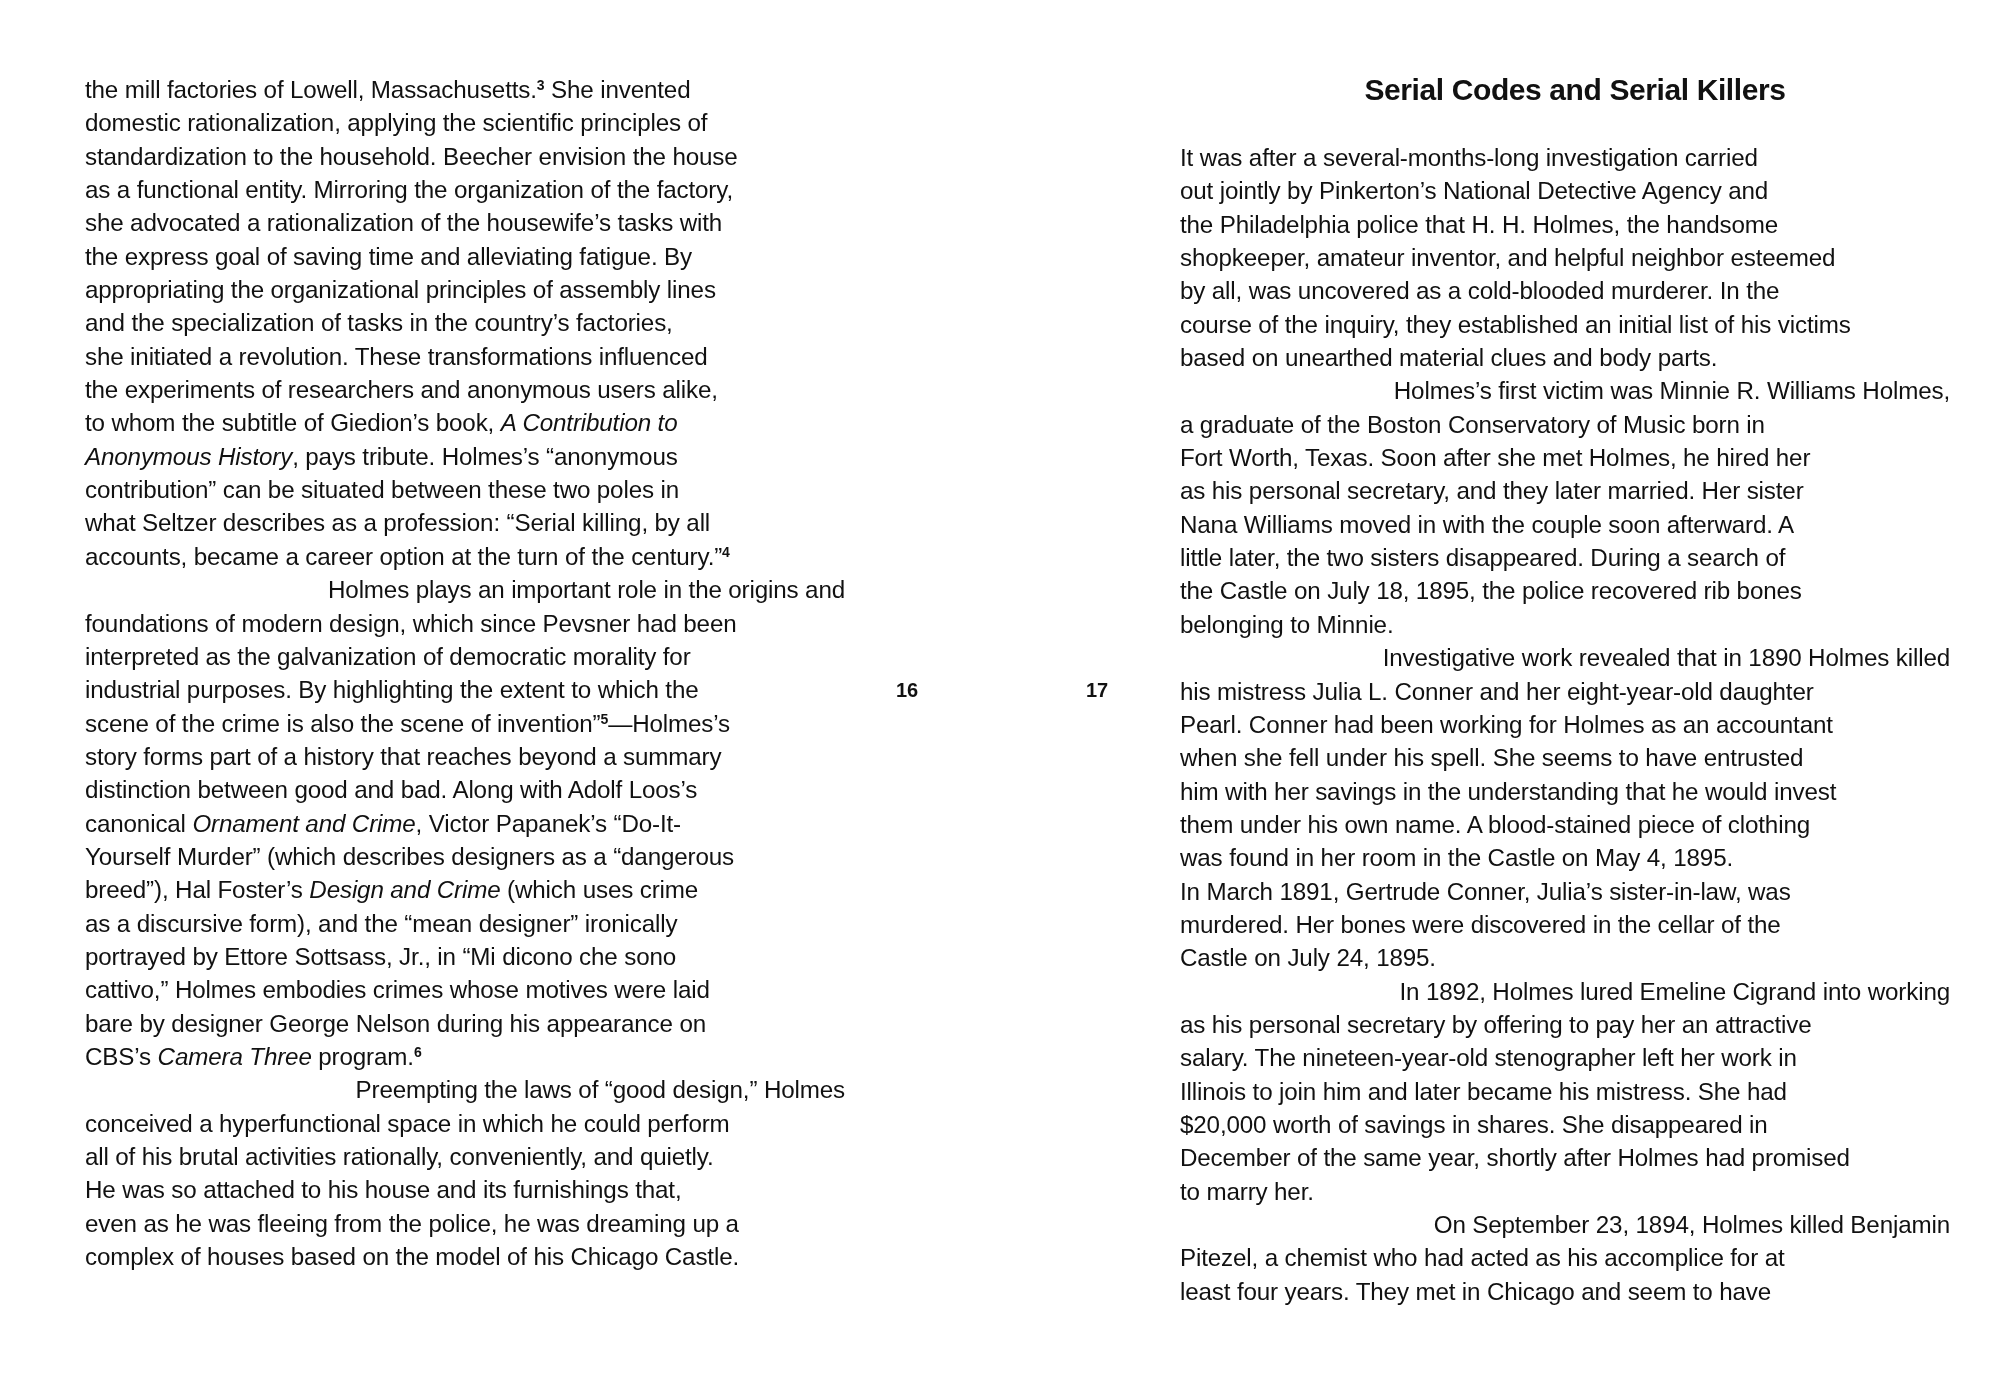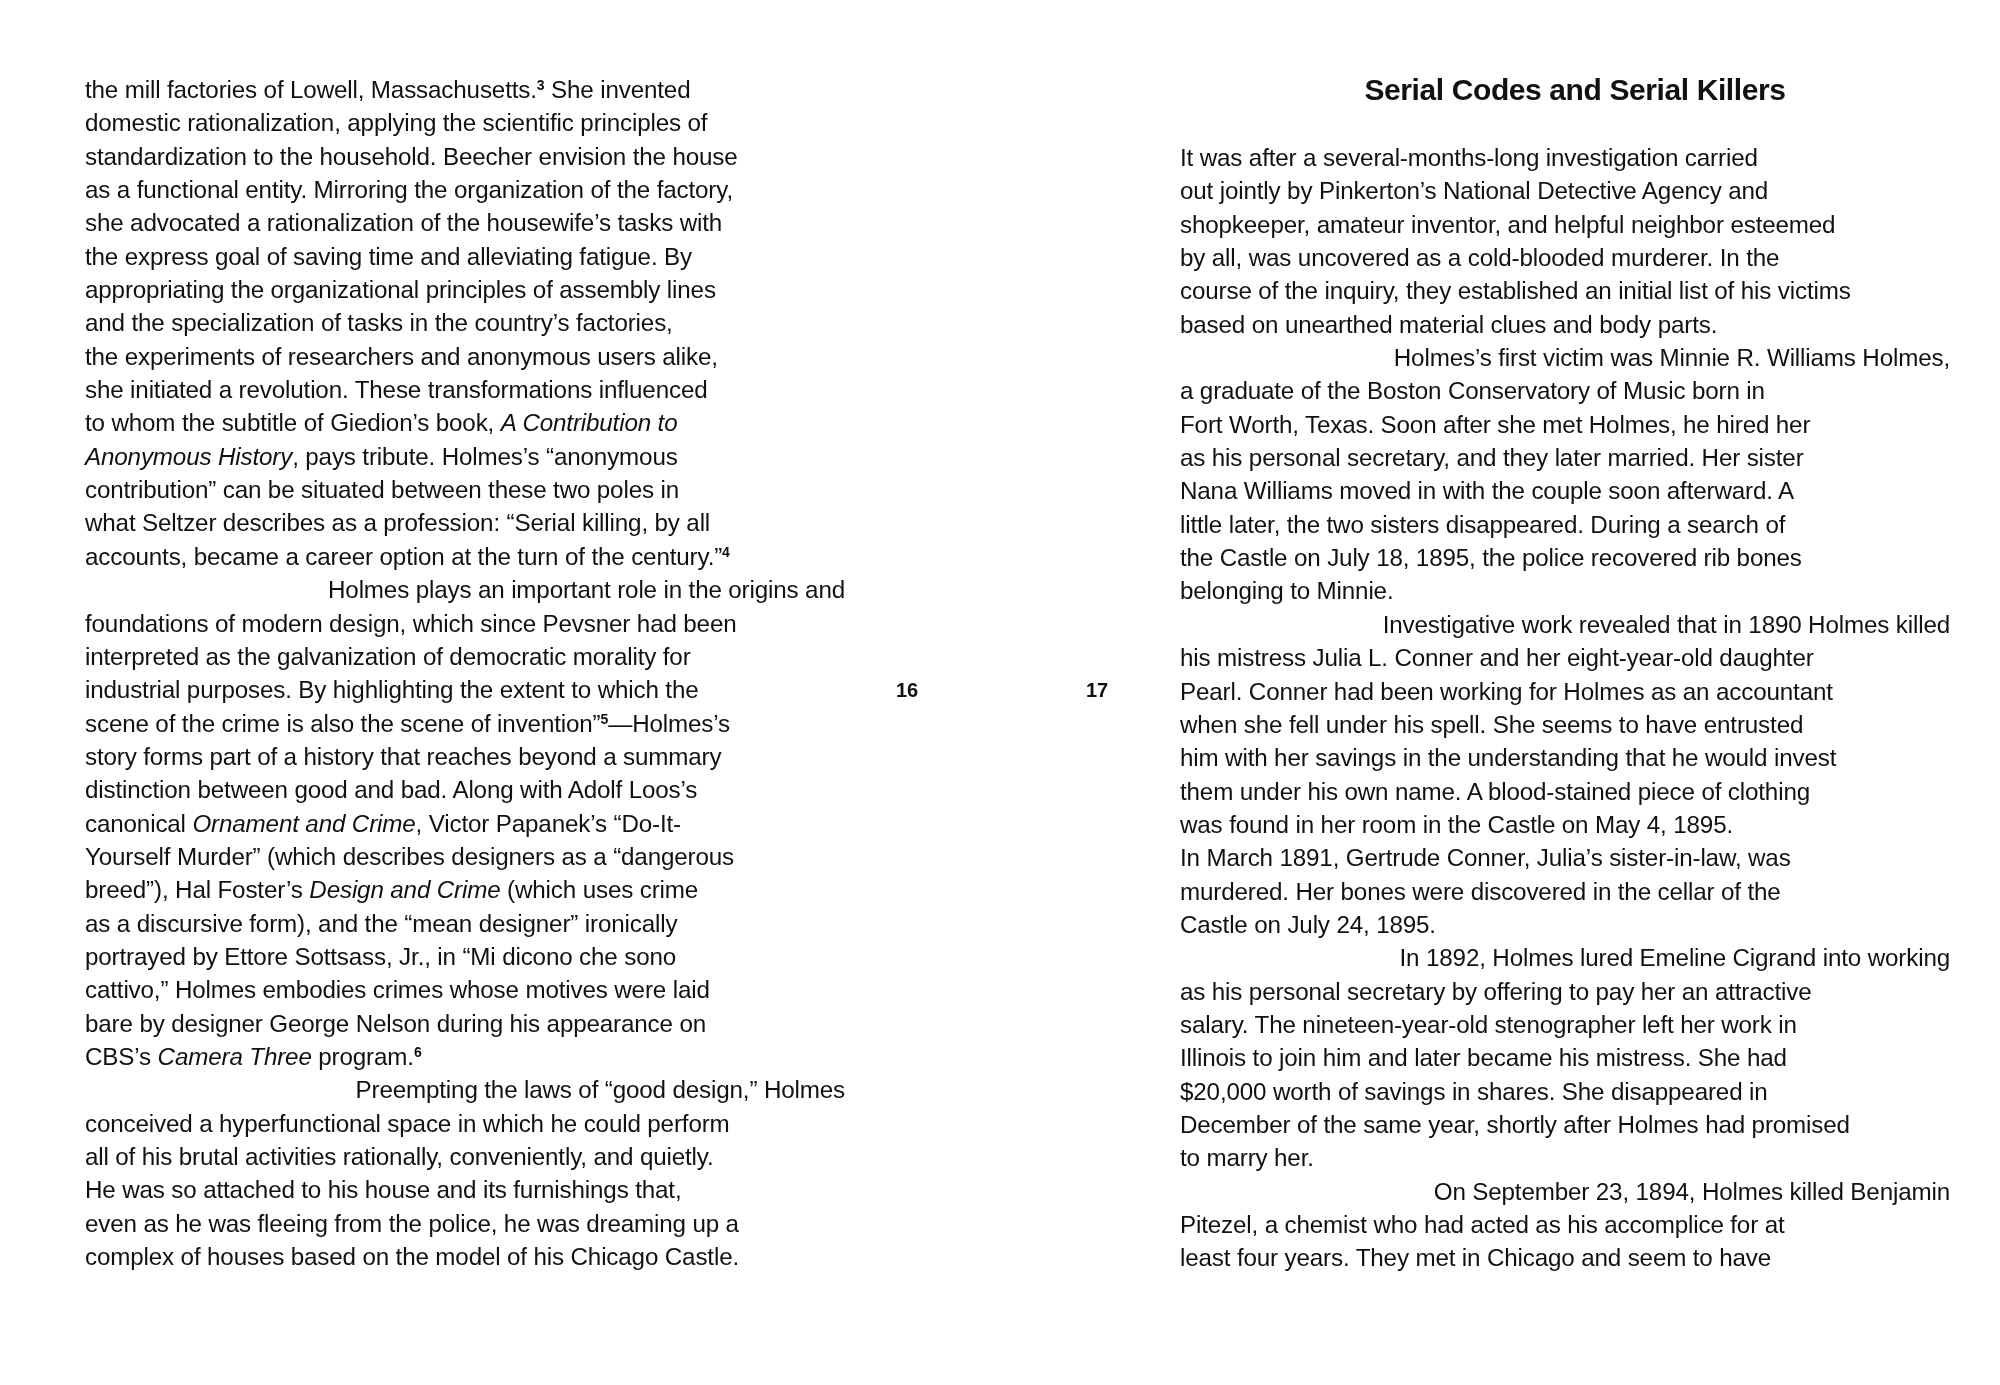--- a/index.html
+++ b/index.html
@@ -27,22 +27,22 @@
 <div class="page page-left">
   <div class="col col-left">
       <div class="line"><span>the mill factories of Lowell, Massachusetts.</span><sup>3</sup><span> She invented</span></div>
       <div class="line"><span>domestic rationalization, applying the scientific principles of</span></div>
       <div class="line"><span>standardization to the household. Beecher envision the house</span></div>
       <div class="line"><span>as a functional entity. Mirroring the organization of the factory,</span></div>
       <div class="line"><span>she advocated a rationalization of the housewife’s tasks with</span></div>
       <div class="line"><span>the express goal of saving time and alleviating fatigue. By</span></div>
       <div class="line"><span>appropriating the organizational principles of assembly lines</span></div>
       <div class="line"><span>and the specialization of tasks in the country’s factories,</span></div>
+      <div class="line"><span>she initiated a revolution. These transformations influenced</span></div>
       <div class="line"><span>the experiments of researchers and anonymous users alike,</span></div>
-      <div class="line"><span>she initiated a revolution. These transformations influenced</span></div>
       <div class="line"><span>to whom the subtitle of Giedion’s book, </span><i>A Contribution to</i></div>
       <div class="line"><i>Anonymous History</i><span>, pays tribute. Holmes’s “anonymous</span></div>
       <div class="line"><span>contribution” can be situated between these two poles in</span></div>
       <div class="line"><span>what Seltzer describes as a profession: “Serial killing, by all</span></div>
       <div class="line"><span>accounts, became a career option at the turn of the century.”</span><sup>4</sup></div>
       <div class="line indent"><span>Holmes plays an important role in the origins and</span></div>
       <div class="line"><span>foundations of modern design, which since Pevsner had been</span></div>
       <div class="line"><span>interpreted as the galvanization of democratic morality for</span></div>
       <div class="line"><span>industrial purposes. By highlighting the extent to which the</span></div>
       <div class="line"><span>scene of the crime is also the scene of invention”</span><sup>5</sup><span>—Holmes’s</span></div>
@@ -65,20 +65,21 @@
     </div>
   <div class="folio folio-left">16</div>
 </div>
 
 <div class="page page-right">
   <div class="title">Serial Codes and Serial Killers</div>
   <div class="folio folio-right">17</div>
   <div class="col col-right">
       <div class="line"><span>It was after a several-months-long investigation carried</span></div>
       <div class="line"><span>out jointly by Pinkerton’s National Detective Agency and</span></div>
+      <div class="line"><span>the Philadelphia police that H. H. Holmes, the handsome</span></div>
       <div class="line"><span>shopkeeper, amateur inventor, and helpful neighbor esteemed</span></div>
       <div class="line"><span>by all, was uncovered as a cold-blooded murderer. In the</span></div>
       <div class="line"><span>course of the inquiry, they established an initial list of his victims</span></div>
       <div class="line"><span>based on unearthed material clues and body parts.</span></div>
       <div class="line indent"><span>Holmes’s first victim was Minnie R. Williams Holmes,</span></div>
       <div class="line"><span>a graduate of the Boston Conservatory of Music born in</span></div>
       <div class="line"><span>Fort Worth, Texas. Soon after she met Holmes, he hired her</span></div>
       <div class="line"><span>as his personal secretary, and they later married. Her sister</span></div>
       <div class="line"><span>Nana Williams moved in with the couple soon afterward. A</span></div>
       <div class="line"><span>little later, the two sisters disappeared. During a search of</span></div>

